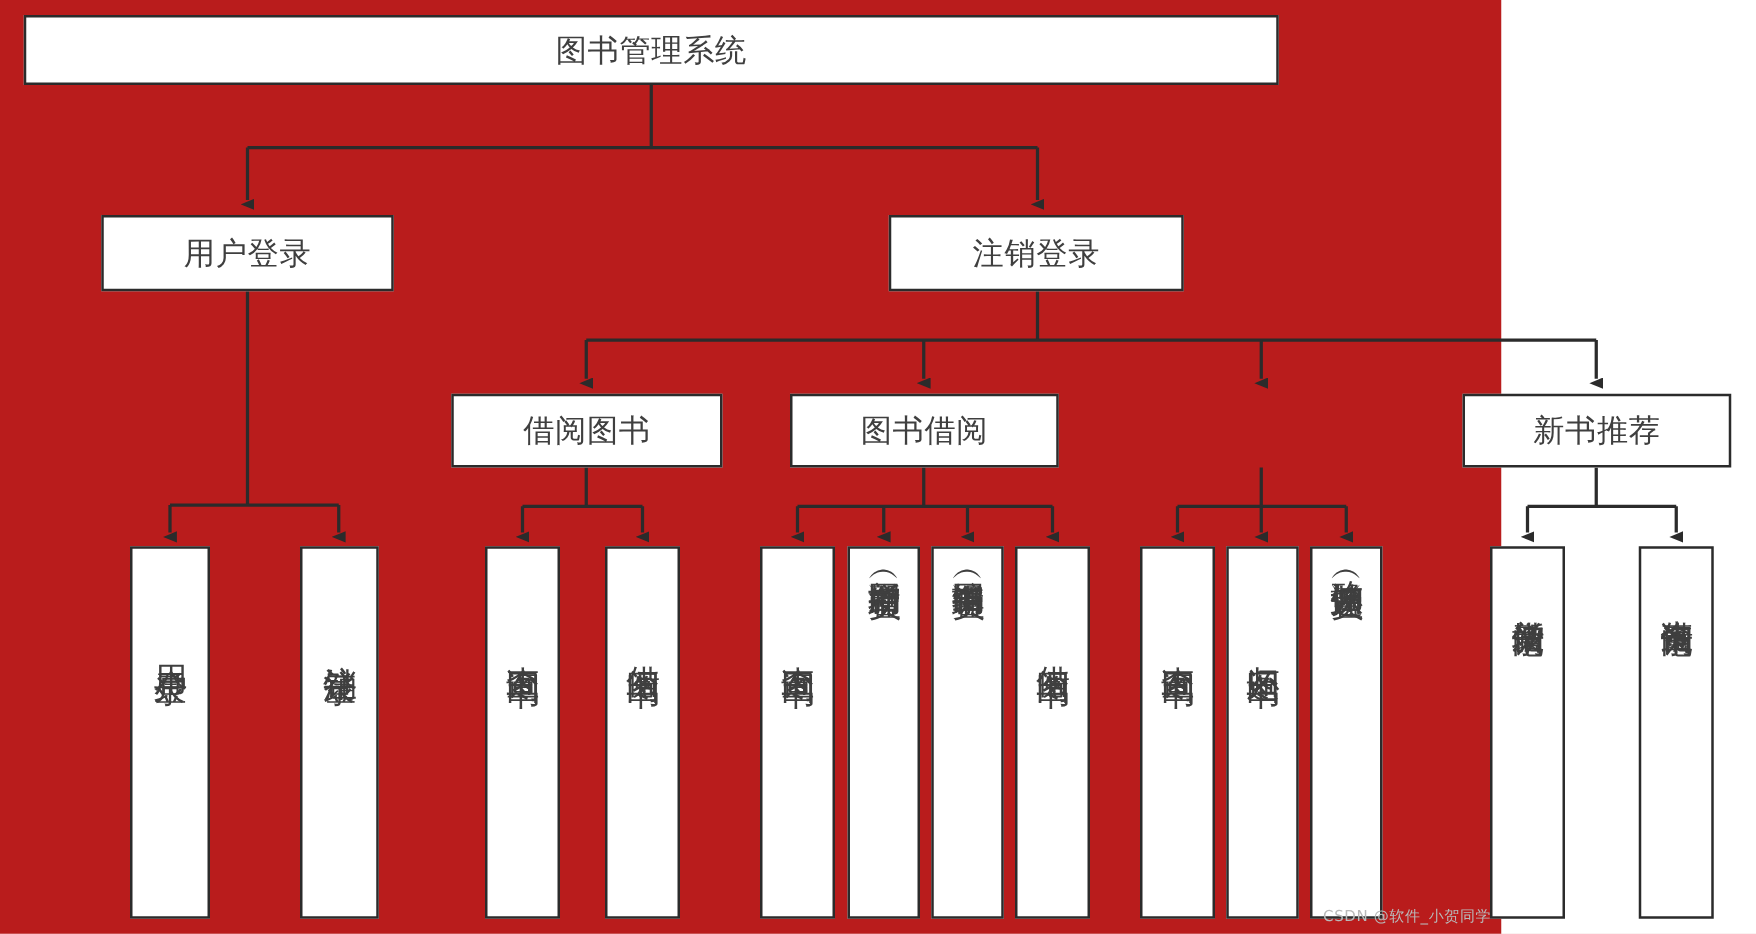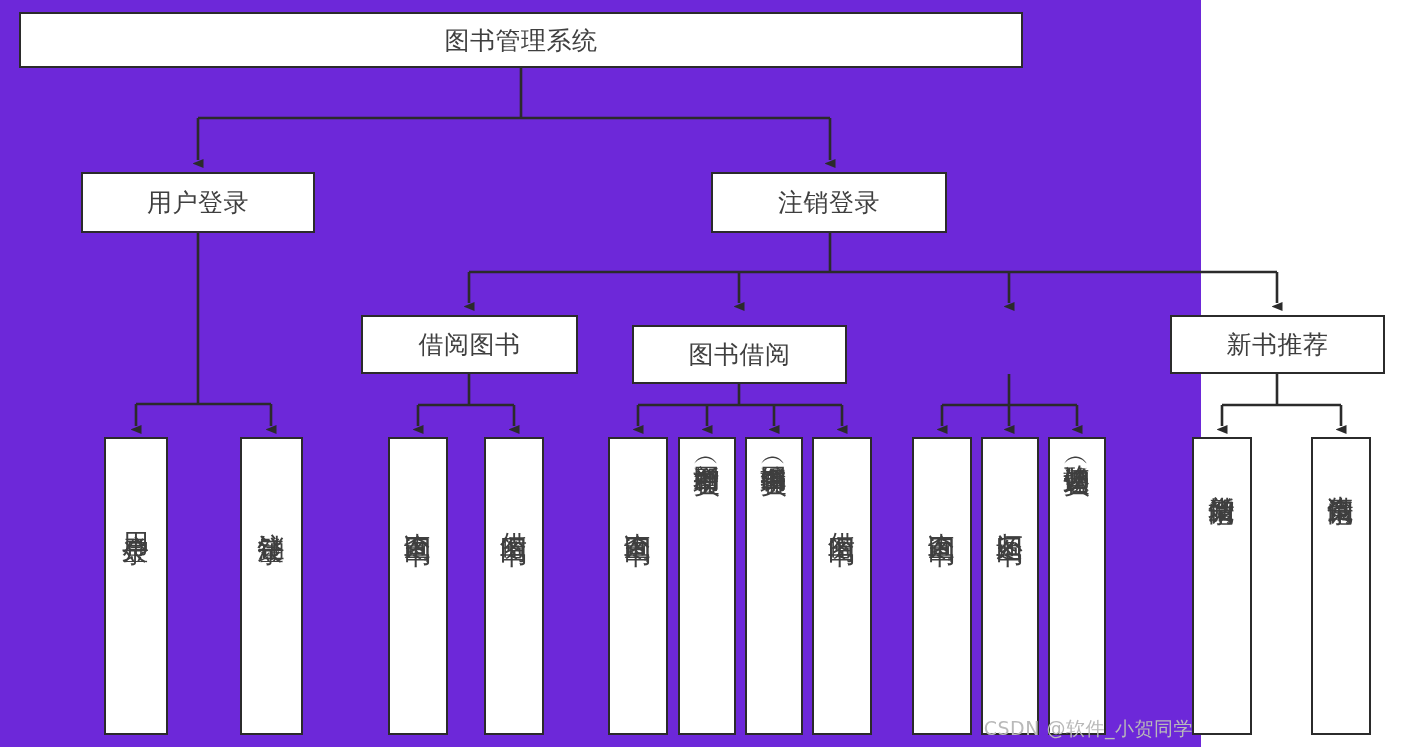--- a/index.html
+++ b/index.html
@@ -10,21 +10,21 @@
   body {
     font-family: "DejaVu Sans", "Liberation Sans", sans-serif;
     width: 1405px;
     height: 747px;
     overflow: hidden;
   }
   #diagram {
     position: relative;
     width: 1201px;
     height: 747px;
-    background: #6d28d9;
+    background: #b91c1c;
   }
   #edges {
     position: absolute;
     left: 0;
     top: 0;
     width: 1405px;
     height: 747px;
     pointer-events: none;
   }
   .node {
@@ -63,21 +63,21 @@
     white-space: nowrap;
   }
   .node.vert.tall-text .lbl {
     font-size: 26px;
     letter-spacing: 1px;
   }
   #watermark {
     position: absolute;
     right: 8px;
     bottom: 5px;
-    font-size: 19px;
+    font-size: 12px;
     color: #b9b9b9;
     letter-spacing: 0.5px;
     white-space: nowrap;
     z-index: 3;
     margin-left: 12px;
   }
 </style>
 </head>
 <body>
 
@@ -142,21 +142,21 @@
   <div class="node horiz" style="left:81px; top:172px; width:234px; height:61px;">
     <span class="lbl">用户登录</span>
   </div>
   <div class="node horiz" style="left:711px; top:172px; width:236px; height:61px;">
     <span class="lbl">注销登录</span>
   </div>
 
   <div class="node horiz" style="left:361px; top:315px; width:217px; height:59px;">
     <span class="lbl">借阅图书</span>
   </div>
-  <div class="node horiz" style="left:632px; top:325px; width:215px; height:59px;">
+  <div class="node horiz" style="left:632px; top:315px; width:215px; height:59px;">
     <span class="lbl">图书借阅</span>
   </div>
   <div class="node horiz" style="left:1170px; top:315px; width:215px; height:59px;">
     <span class="lbl">新书推荐</span>
   </div>
 
   <div class="node vert" style="left:104px; top:437px; width:64px; height:298px; padding-top:72px;">
     <span class="lbl">用户登录</span>
   </div>
   <div class="node vert" style="left:240px; top:437px; width:63px; height:298px; padding-top:72px;">

